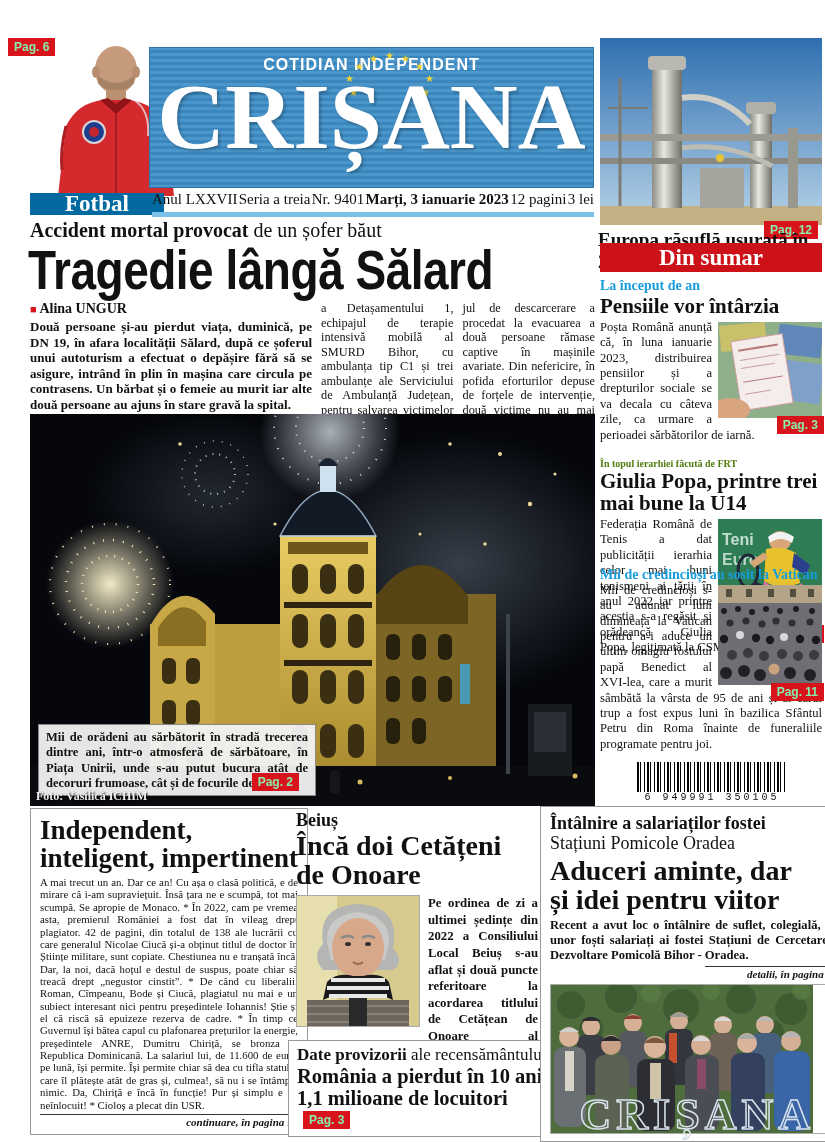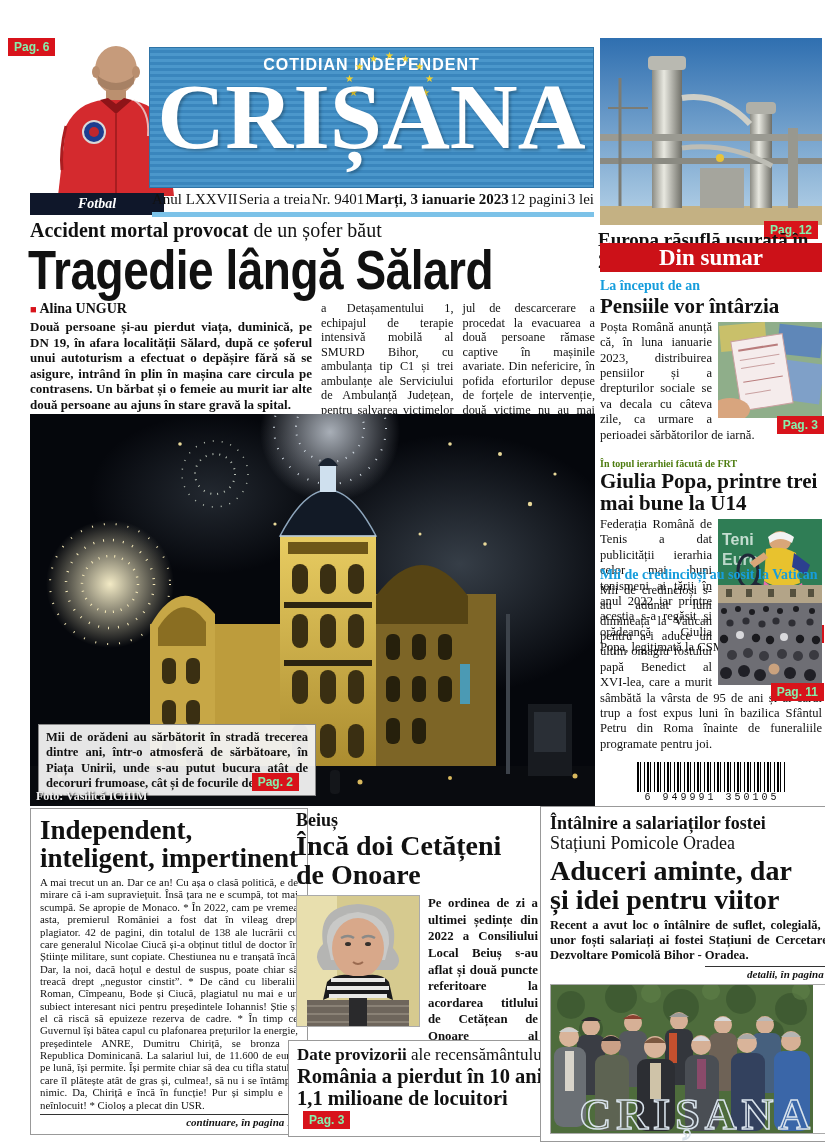--- a/index.html
+++ b/index.html
@@ -12,22 +12,22 @@
   .kicker-blue{color:#169ddc;font-weight:bold;font-size:14px;}
   .kicker-red{color:#4d7c0f;font-weight:bold;font-size:10px;margin-top:44px;}
   .cont{font-style:italic;font-weight:bold;font-size:11px;text-align:right;
         border-top:1px solid #333;margin-top:3px;padding-top:1px;}
   .box{border:1px solid #999;background:#fff;}
   svg{display:block;}
 
   
   #pag6{left:8px;top:38px;}
   #footballer{left:38px;top:40px;width:152px;height:156px;}
-  #fotbal{left:30px;top:193px;width:134px;height:22px;background:#0f172a;color:#fff;
-          text-align:center;font-weight:bold;font-size:14px;line-height:22px;font-style:italic;}
+  #fotbal{left:30px;top:193px;width:134px;height:22px;background:#0369a1;color:#fff;
+          text-align:center;font-weight:bold;font-size:23px;line-height:22px;}
   #masthead{left:149px;top:47px;width:445px;height:141px;
             background:repeating-linear-gradient(180deg,#4b97cb 0 3px,#3a86bd 3px 6px);
             box-shadow:inset 0 0 0 1px #2f74a6;}
   #tagline{position:absolute;left:0;top:9px;width:100%;text-align:center;color:#fff;
            font:bold 16px "Liberation Sans",sans-serif;letter-spacing:1px;}
   #mast-title{position:absolute;left:0;top:18px;width:100%;text-align:center;color:#fff;
               font-weight:bold;font-size:94px;line-height:1.1;text-shadow:2px 2px 3px rgba(0,0,0,.25);}
   .star{position:absolute;color:#f2d230;font-size:10px;}
   #info-row{left:152px;top:191px;width:442px;display:flex;justify-content:space-between;
             font-size:15px;}

